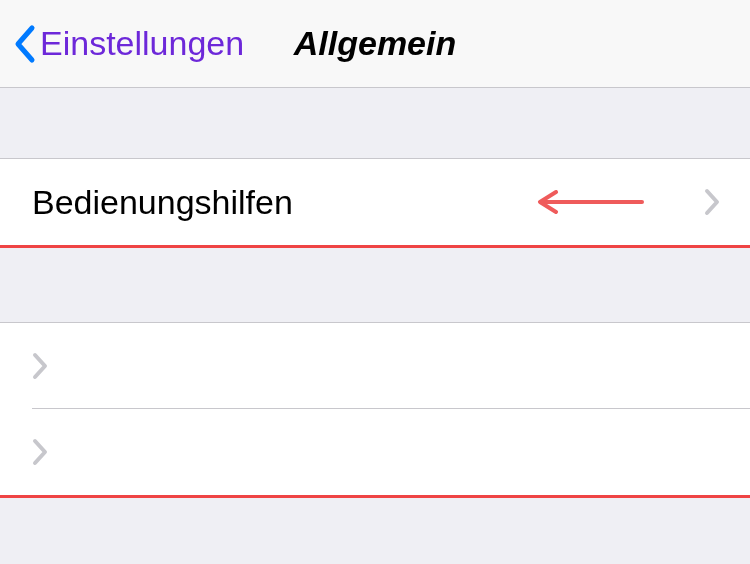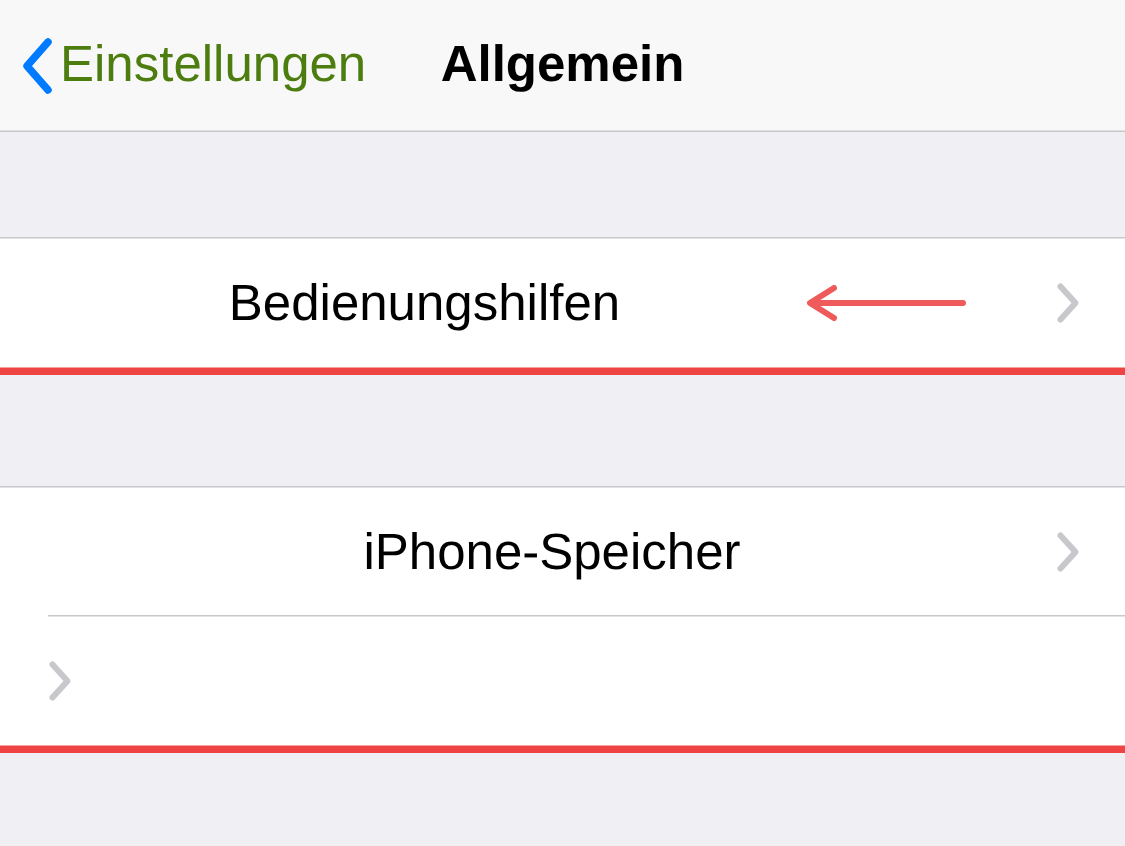--- a/index.html
+++ b/index.html
@@ -19,48 +19,48 @@
       background: #f8f8f8;
       border-bottom: 1px solid #c8c7cc;
       display: flex;
       align-items: center;
       position: relative;
       padding: 0 12px;
     }
     .back-button {
       display: flex;
       align-items: center;
-      color: #4d7c0f;
+      color: #6d28d9;
       font-size: 34px;
       cursor: pointer;
       gap: 4px;
     }
     .back-chevron {
       width: 24px;
       height: 40px;
     }
     .navbar-title {
       position: absolute;
       left: 50%;
       transform: translateX(-50%);
       font-size: 34px;
       font-weight: 600;
       color: #000;
+      font-style: italic;
     }
     .group-gap {
       height: 70px;
     }
     .group-gap-small {
       height: 74px;
     }
     .group {
       background: #ffffff;
       border-top: 1px solid #c8c7cc;
-      border-bottom: 5px solid #ef4444;
-      text-align: center;
+      border-bottom: 3px solid #ef4444;
     }
     .row {
       height: 86px;
       display: flex;
       align-items: center;
       padding: 0 30px 0 32px;
       position: relative;
       cursor: pointer;
     }
     .row-label {
@@ -113,21 +113,20 @@
     <svg class="row-disclosure" viewBox="0 0 16 28">
       <polyline points="3,3 13,14 3,25" fill="none" stroke="#c7c7cc" stroke-width="4" stroke-linecap="round" stroke-linejoin="round"></polyline>
     </svg>
   </div>
 </div>
 
 <div class="group-gap-small"></div>
 
 <div class="group">
   <div class="row">
-    <span class="row-label">iPhone-Speicher</span>
     <svg class="row-disclosure" viewBox="0 0 16 28">
       <polyline points="3,3 13,14 3,25" fill="none" stroke="#c7c7cc" stroke-width="4" stroke-linecap="round" stroke-linejoin="round"></polyline>
     </svg>
     <div class="row-separator"></div>
   </div>
   <div class="row">
     <svg class="row-disclosure" viewBox="0 0 16 28">
       <polyline points="3,3 13,14 3,25" fill="none" stroke="#c7c7cc" stroke-width="4" stroke-linecap="round" stroke-linejoin="round"></polyline>
     </svg>
   </div>

